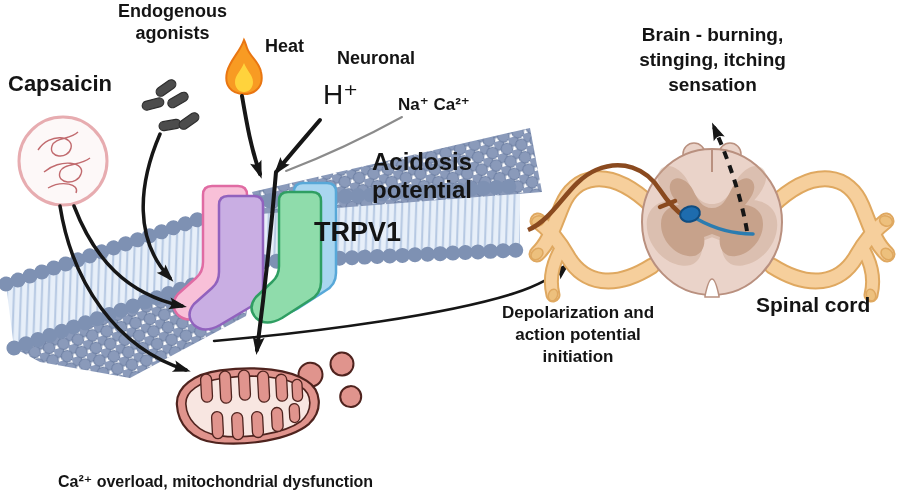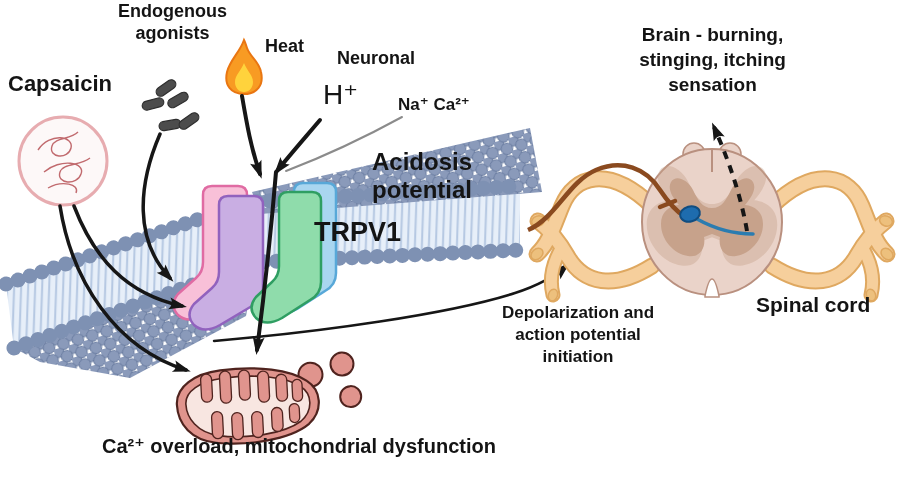--- a/index.html
+++ b/index.html
@@ -14,21 +14,21 @@
   #endogenous-label{left:105px;top:0;width:135px;font-size:18px;line-height:22px;}
   #heat-label{left:265px;top:36px;font-size:18px;}
   #acidosis-label{left:337px;top:48px;font-size:18px;}
   #hplus-label{left:323px;top:78px;font-size:28px;font-weight:400;}
   #naca-label{left:398px;top:94px;font-size:17px;}
   #membrane-label{left:372px;top:148px;font-size:24px;line-height:28px;}
   #trpv1-label{left:314px;top:217px;font-size:27px;}
   #brain-label{left:610px;top:22px;width:205px;font-size:19px;line-height:25px;}
   #depol-label{left:487px;top:302px;width:182px;font-size:17px;line-height:22px;}
   #spinal-label{left:756px;top:293px;font-size:21px;}
-  #caoverload-label{left:58px;top:434px;font-size:20px;margin-left:44px;}
+  #caoverload-label{left:58px;top:472px;font-size:16px;}
 </style>
 </head>
 <body>
 
 <div class="stage">
 
   <svg width="900" height="490" viewBox="0 0 900 490">
     <defs>
       <marker id="ah" markerUnits="userSpaceOnUse" markerWidth="22" markerHeight="18" refX="14" refY="7" orient="auto">
         <path d="M1,1 L19,7 L1,13 Q6,7 1,1 Z" fill="#161616"></path>

